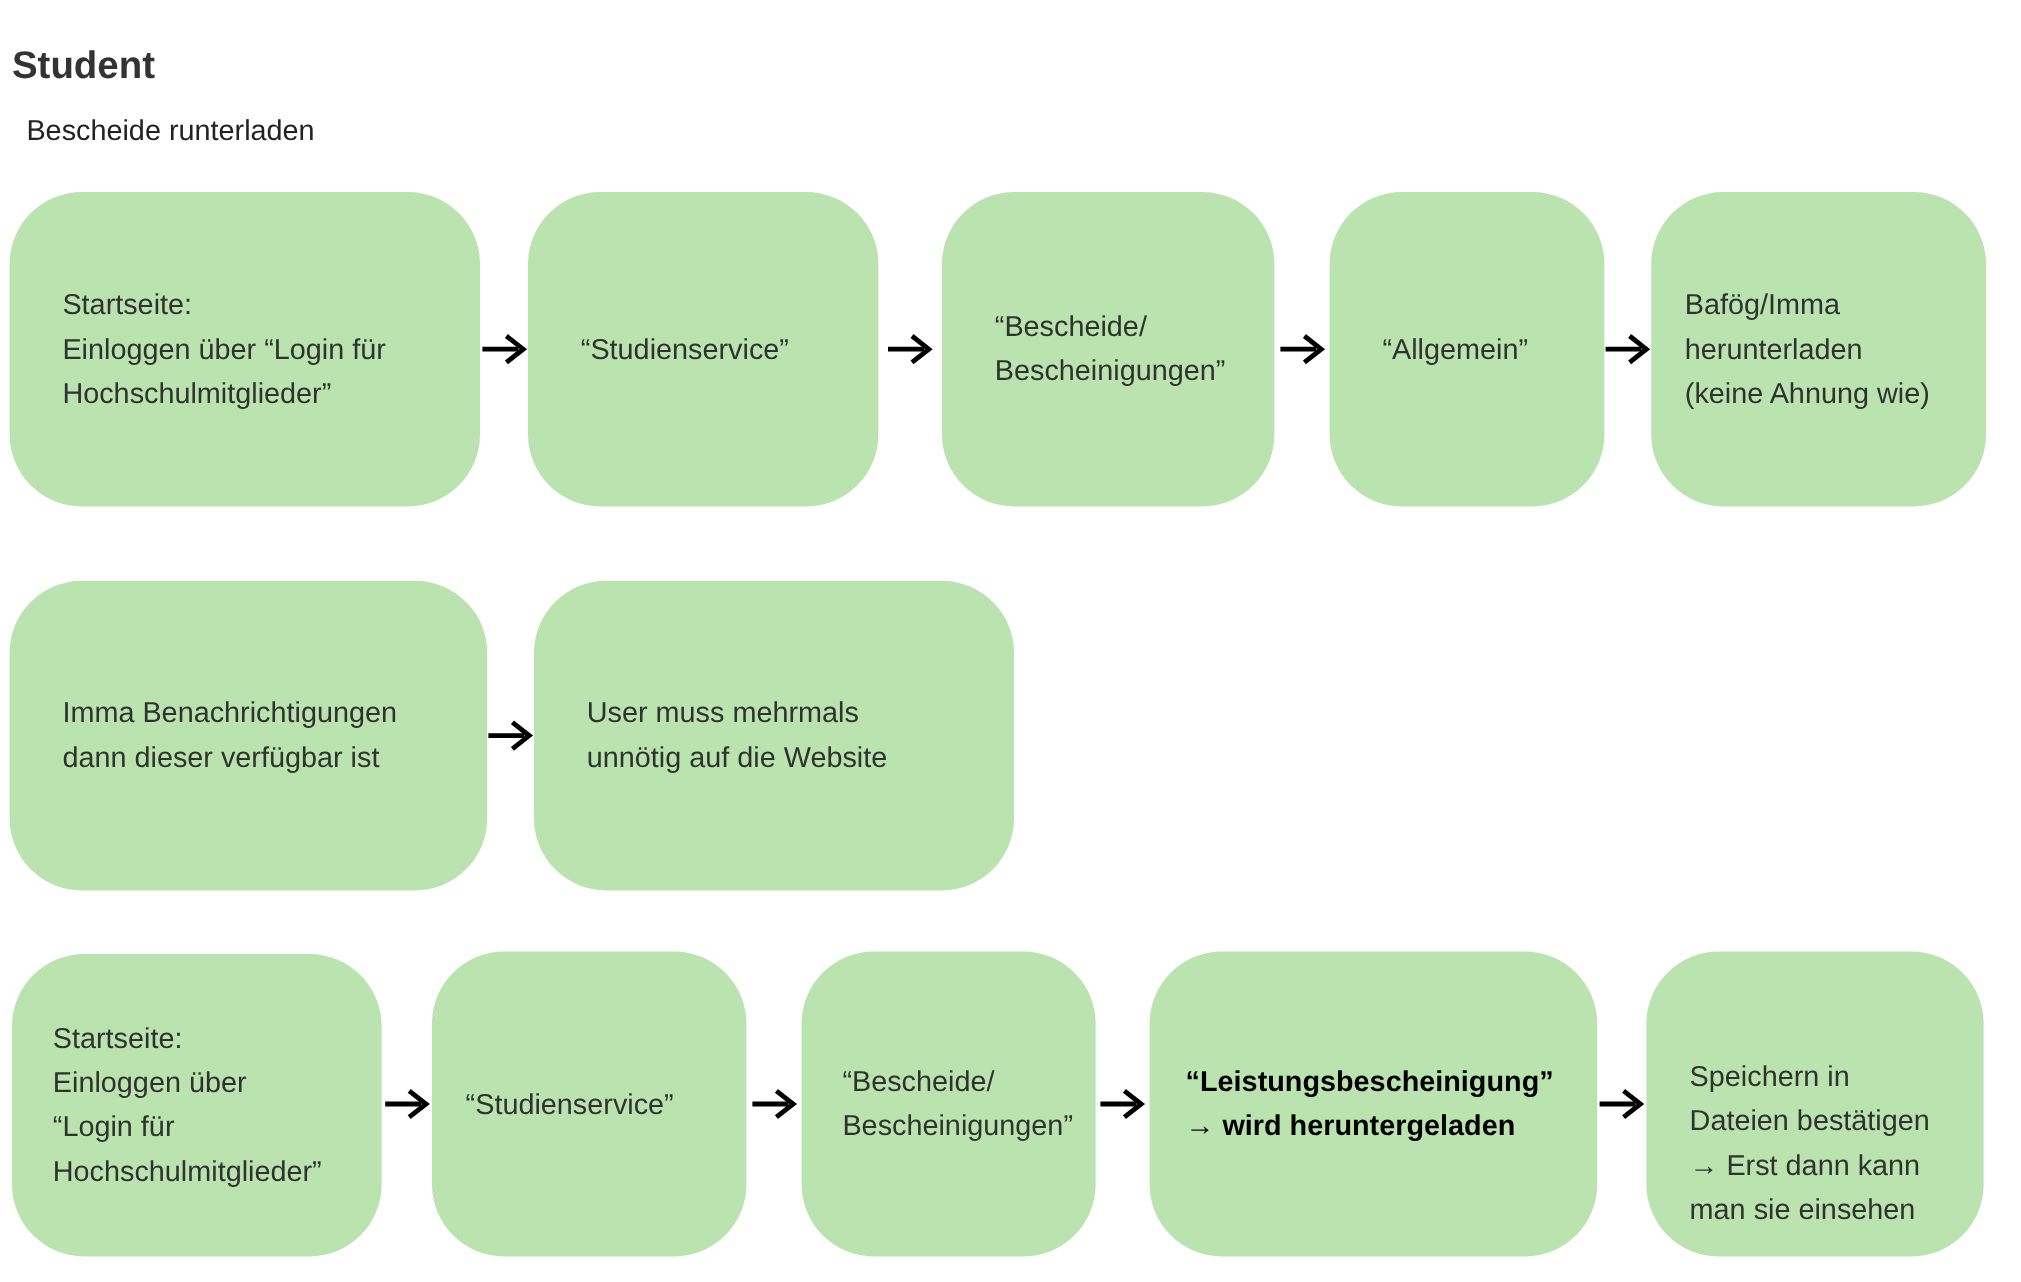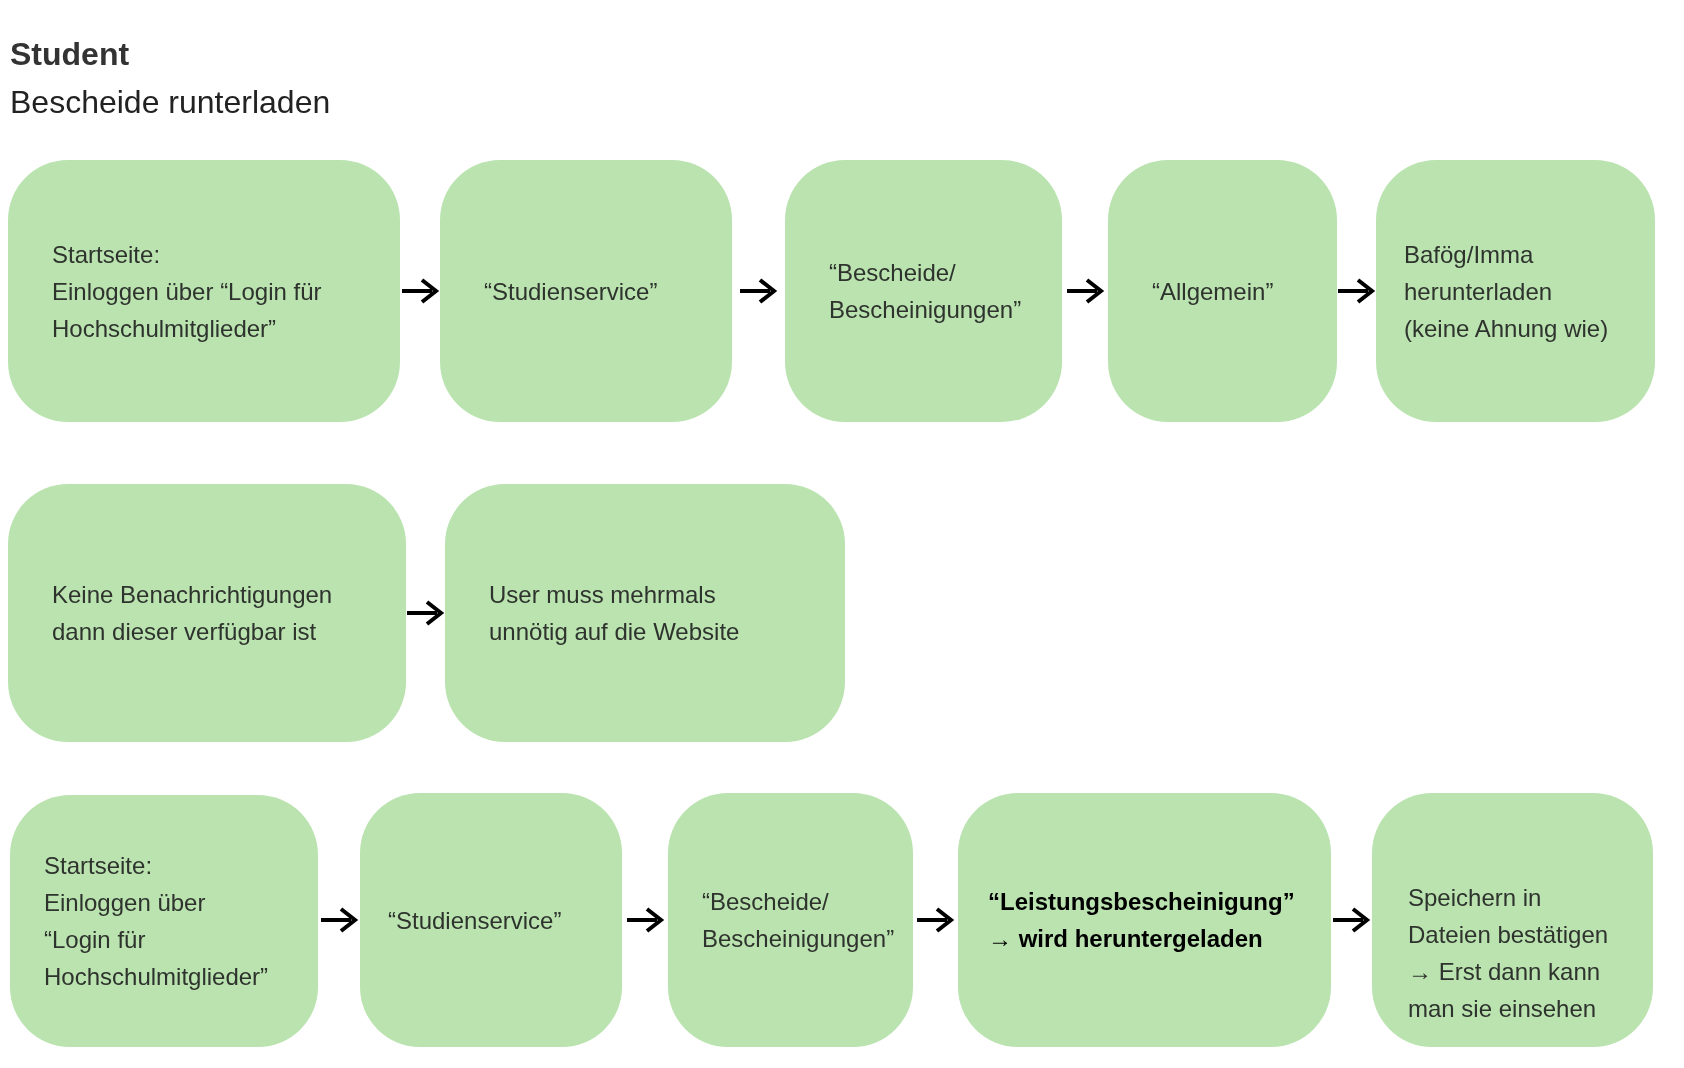--- a/index.html
+++ b/index.html
@@ -9,22 +9,22 @@
     background:#ffffff;
     font-family:"Liberation Sans", sans-serif;
     overflow:hidden;
     border-radius:31px;
   }
   .page-title{
     position:absolute;left:10px;top:36px;margin:0;
     font-size:32px;font-weight:700;color:#333333;letter-spacing:0;
   }
   .page-subtitle{
-    position:absolute;left:10px;top:84px;margin:0;
-    font-size:32px;font-weight:400;color:#222222;
+    position:absolute;left:10px;top:84px;margin:12px;
+    font-size:24px;font-weight:400;color:#222222;
   }
   .node{
     position:absolute;
     border-radius:60px;
     display:flex;align-items:center;
     box-sizing:border-box;
     padding:20px 22px 20px 44px;
     color:#2e332d;
   }
   .node .tline{
@@ -107,21 +107,21 @@
       </svg>
       <div class="node p-r1-5" style="background: rgb(186, 227, 176); color: rgb(46, 51, 45);">
         <div>
           <div class="tline">Bafög/Imma</div>
           <div class="tline">herunterladen</div>
           <div class="tline">(keine Ahnung wie)</div>
         </div>
       </div>
       <div class="node p-r2-1" style="background: rgb(186, 227, 176); color: rgb(46, 51, 45);">
         <div>
-          <div class="tline">Keine Benachrichtigungen</div>
+          <div class="tline">Imma Benachrichtigungen</div>
           <div class="tline">dann dieser verfügbar ist</div>
         </div>
       </div>
       <svg class="arrow a-r2-1" width="42" height="34" viewBox="0 0 42 34">
         <path d="M3 17 H33" stroke="#000000" stroke-width="4" fill="none"></path>
         <path d="M23 6 L37 17 L23 28" stroke="#000000" stroke-width="4" fill="none"></path>
       </svg>
       <div class="node p-r2-2" style="background: rgb(186, 227, 176); color: rgb(46, 51, 45);">
         <div>
           <div class="tline">User muss mehrmals</div>

